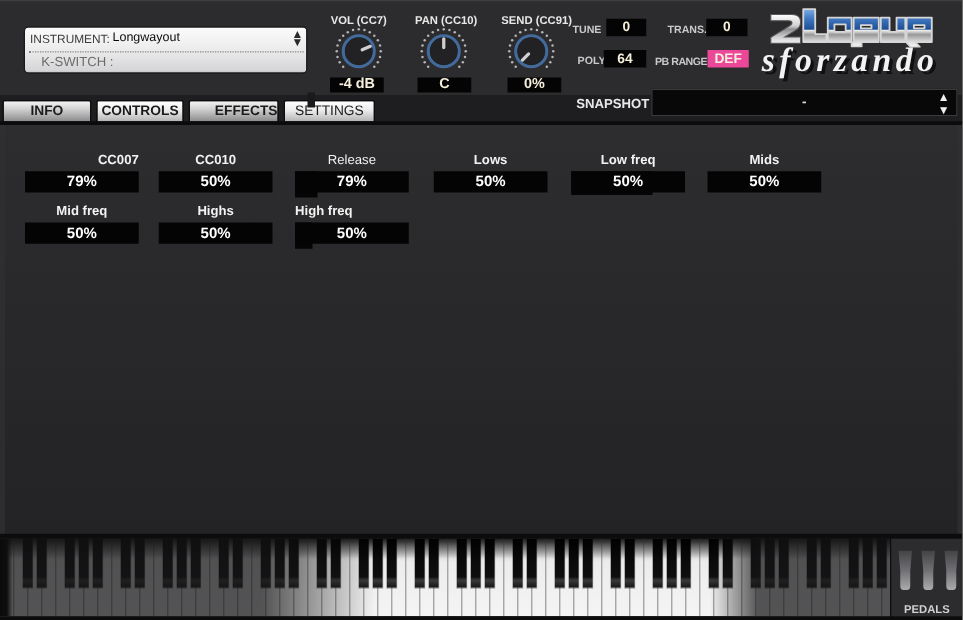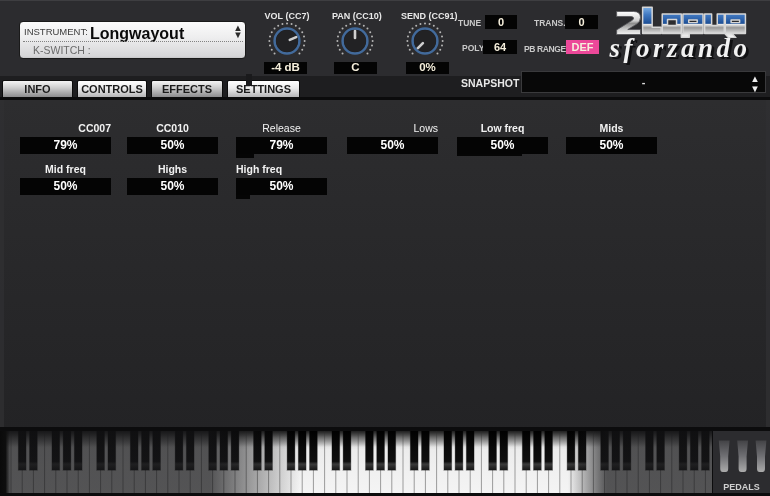--- a/index.html
+++ b/index.html
@@ -2,21 +2,21 @@
 <html><head><meta charset="utf-8"><style>html,body{margin:0;padding:0}body{font-family:"Liberation Sans",sans-serif;}#stage{position:relative;width:770px;height:496px;background:#29292b;overflow:hidden}</style></head><body>
 <div id="stage">
     <div style="position:absolute;left:0;top:0;width:770px;height:76px;background:#2c2c2f;border-top:1px solid #3e3e41;box-sizing:border-box"></div>
     <div style="position:absolute;left:0;top:76px;width:770px;height:23px;background:#1e1e20"></div>
     <div style="position:absolute;left:0;top:97px;width:770px;height:3px;background:#0b0b0c"></div>
     <div style="position:absolute;left:0;top:100px;width:770px;height:331px;background:linear-gradient(#2d2d2f,#232325)"></div>
     <div style="position:absolute;left:0;top:100px;width:4px;height:328px;background:#2f2f32;opacity:0.8"></div>
     <div style="position:absolute;left:766px;top:100px;width:4px;height:328px;background:#2f2f32;opacity:0.8"></div>
     <div style="position:absolute;left:19px;top:21px;width:227px;height:38px;background:linear-gradient(#fbfbfb,#ededee 45%,#d6d6d8 95%,#c6c6c8);border-radius:4px;border:1px solid #1a1a1a;box-sizing:border-box"></div>
     <div style="position:absolute;left:24px;top:27px;width:70px;color:#3c3c3c;font-weight:normal;font-size:9.5px;text-align:left;line-height:1;white-space:nowrap">INSTRUMENT:</div>
-    <div style="position:absolute;left:90px;top:25px;color:#0a0a0a;font-weight:bold;font-size:16px;white-space:nowrap">Longwayout</div>
+    <div style="position:absolute;left:90px;top:25px;color:#0a0a0a;font-weight:normal;font-size:10px;white-space:nowrap">Longwayout</div>
     <div style="position:absolute;left:232px;top:25px;color:#2a2a2a;font-size:9.5px;line-height:6.5px;text-align:center;width:12px">▲<br>▼</div>
     <div style="position:absolute;left:23px;top:41px;width:220px;border-top:1px dotted #828282"></div>
     <div style="position:absolute;left:33px;top:45px;width:80px;color:#6b6b6b;font-weight:normal;font-size:10.5px;text-align:left;line-height:1;white-space:nowrap">K-SWITCH :</div>
     <div style="position:absolute;left:264px;top:12px;width:46px;color:#e8e8e8;font-weight:bold;font-size:9px;text-align:center;line-height:1;white-space:nowrap">VOL (CC7)</div>
     <div style="position:absolute;left:332px;top:12px;width:46px;color:#e8e8e8;font-weight:bold;font-size:9px;text-align:left;line-height:1;white-space:nowrap">PAN (CC10)</div>
     <div style="position:absolute;left:401px;top:12px;width:48px;color:#e8e8e8;font-weight:bold;font-size:9px;text-align:center;line-height:1;white-space:nowrap">SEND (CC91)</div>
     <svg width="44" height="44" viewBox="-22 -22 44 44" style="position:absolute;left:265px;top:19px">
       <circle cx="-12.45" cy="12.45" r="1.0" fill="#b5b5b5"></circle>
       <circle cx="-15.24" cy="8.80" r="1.0" fill="#b5b5b5"></circle>
       <circle cx="-17.00" cy="4.56" r="1.0" fill="#b5b5b5"></circle>
@@ -126,36 +126,36 @@
         <path d="M85.5,8 h6.6 v11.5 h5.3 V8 h6.6 v19.6 h-18.5 z" fill="url(#blu)" stroke="#d6d6d6" stroke-width="1.4" stroke-linejoin="round"></path>
         <path d="M105,8 h19 v19.6 h-12.5 l3.5,4 h-7 l-3.5,-4 h0.5 z M110.5,14 h8 v2.6 h-8 z" fill="url(#blu)" fill-rule="evenodd" stroke="#d6d6d6" stroke-width="1.4" stroke-linejoin="round"></path>
       </g>
     </svg>
     <svg width="170" height="34" viewBox="0 0 170 34" style="position:absolute;left:595px;top:32px">
       <text x="86.5" y="25" text-anchor="middle" font-family="Liberation Serif,serif" font-style="italic" font-weight="bold" font-size="27" letter-spacing="3.5" fill="#0c0c0e" opacity="0.85" transform="translate(1.2,2)">sforzando</text>
       <text x="85" y="25" text-anchor="middle" font-family="Liberation Serif,serif" font-style="italic" font-weight="bold" font-size="27" letter-spacing="3.5" fill="#f2f2f2">sforzando</text>
     </svg>
     <div style="position:absolute;left:2px;top:80px;width:71px;height:18px;background:linear-gradient(#f4f4f4,#d0d0d0 40%,#8c8c8e);border:1px solid #0d0d0d;box-sizing:border-box;border-radius:2px 2px 0 0;color:#1b1b1b;font-weight:bold;font-size:11px;text-align:center;line-height:17px">INFO</div>
     <div style="position:absolute;left:77px;top:80px;width:70px;height:18px;background:linear-gradient(#ffffff,#ececec 45%,#b4b4b6);border:1px solid #0d0d0d;box-sizing:border-box;border-radius:2px 2px 0 0;color:#1b1b1b;font-weight:bold;font-size:11px;text-align:center;line-height:17px">CONTROLS</div>
-    <div style="position:absolute;left:151px;top:80px;width:72px;height:18px;background:linear-gradient(#f4f4f4,#d0d0d0 40%,#8c8c8e);border:1px solid #0d0d0d;box-sizing:border-box;border-radius:2px 2px 0 0;color:#1b1b1b;font-weight:bold;font-size:11px;text-align:center;line-height:17px">EFFECTS</div>
-    <div style="position:absolute;left:227px;top:80px;width:73px;height:18px;background:linear-gradient(#ffffff,#ececec 45%,#b4b4b6);border:1px solid #0d0d0d;box-sizing:border-box;border-radius:2px 2px 0 0;color:#1b1b1b;font-weight:bold;font-size:11px;text-align:center;line-height:17px">SETTINGS</div>
+    <div style="position:absolute;left:151px;top:80px;width:72px;height:18px;background:linear-gradient(#f4f4f4,#d0d0d0 40%,#8c8c8e);border:1px solid #0d0d0d;box-sizing:border-box;border-radius:2px 2px 0 0;color:#1b1b1b;font-weight:bold;font-size:11px;text-align:right;line-height:17px">EFFECTS</div>
+    <div style="position:absolute;left:227px;top:80px;width:73px;height:18px;background:linear-gradient(#ffffff,#ececec 45%,#b4b4b6);border:1px solid #0d0d0d;box-sizing:border-box;border-radius:2px 2px 0 0;color:#1b1b1b;font-weight:normal;font-size:11px;text-align:center;line-height:17px">SETTINGS</div>
     <div style="position:absolute;left:246px;top:74px;width:6px;height:12px;background:#1a1a1c"></div>
     <div style="position:absolute;left:461px;top:78px;width:60px;color:#e8e8e8;font-weight:bold;font-size:10.5px;text-align:left;line-height:1;white-space:nowrap">SNAPSHOT</div>
     <div style="position:absolute;left:521px;top:71px;width:245px;height:22px;background:#080808;border:1px solid #3a3a3c;box-sizing:border-box;color:#dcdcdc;font-weight:bold;font-size:11px;text-align:center;line-height:20px">-</div>
     <div style="position:absolute;left:747px;top:74px;color:#f0f0f0;font-size:9.5px;line-height:9.5px;text-align:center;width:16px">▲<br>▼</div>
     <div style="position:absolute;left:236px;top:137px;width:18px;height:21px;background:#050505"></div>
     <div style="position:absolute;left:457px;top:137px;width:65px;height:19px;background:#050505"></div>
     <div style="position:absolute;left:236px;top:178px;width:14px;height:21px;background:#050505"></div>
     <div style="position:absolute;left:20px;top:123px;width:91px;color:#f2f2f2;font-weight:bold;font-size:10.5px;text-align:right;line-height:1;white-space:nowrap">CC007</div>
     <div style="position:absolute;left:20px;top:137px;width:91px;height:17px;background:#040404;color:#ffffff;font-weight:bold;font-size:12px;text-align:center;line-height:17px">79%</div>
     <div style="position:absolute;left:127px;top:123px;width:91px;color:#f2f2f2;font-weight:bold;font-size:10.5px;text-align:center;line-height:1;white-space:nowrap">CC010</div>
     <div style="position:absolute;left:127px;top:137px;width:91px;height:17px;background:#040404;color:#ffffff;font-weight:bold;font-size:12px;text-align:center;line-height:17px">50%</div>
     <div style="position:absolute;left:236px;top:123px;width:91px;color:#f2f2f2;font-weight:normal;font-size:10.5px;text-align:center;line-height:1;white-space:nowrap">Release</div>
     <div style="position:absolute;left:236px;top:137px;width:91px;height:17px;background:#040404;color:#ffffff;font-weight:bold;font-size:12px;text-align:center;line-height:17px">79%</div>
-    <div style="position:absolute;left:347px;top:123px;width:91px;color:#f2f2f2;font-weight:normal;font-size:10.5px;text-align:right;line-height:1;white-space:nowrap">Lows</div>
+    <div style="position:absolute;left:347px;top:123px;width:91px;color:#f2f2f2;font-weight:bold;font-size:10.5px;text-align:center;line-height:1;white-space:nowrap">Lows</div>
     <div style="position:absolute;left:347px;top:137px;width:91px;height:17px;background:#040404;color:#ffffff;font-weight:bold;font-size:12px;text-align:center;line-height:17px">50%</div>
     <div style="position:absolute;left:457px;top:123px;width:91px;color:#f2f2f2;font-weight:bold;font-size:10.5px;text-align:center;line-height:1;white-space:nowrap">Low freq</div>
     <div style="position:absolute;left:457px;top:137px;width:91px;height:17px;background:#040404;color:#ffffff;font-weight:bold;font-size:12px;text-align:center;line-height:17px">50%</div>
     <div style="position:absolute;left:566px;top:123px;width:91px;color:#f2f2f2;font-weight:bold;font-size:10.5px;text-align:center;line-height:1;white-space:nowrap">Mids</div>
     <div style="position:absolute;left:566px;top:137px;width:91px;height:17px;background:#040404;color:#ffffff;font-weight:bold;font-size:12px;text-align:center;line-height:17px">50%</div>
     <div style="position:absolute;left:20px;top:164px;width:91px;color:#f2f2f2;font-weight:bold;font-size:10.5px;text-align:center;line-height:1;white-space:nowrap">Mid freq</div>
     <div style="position:absolute;left:20px;top:178px;width:91px;height:17px;background:#040404;color:#ffffff;font-weight:bold;font-size:12px;text-align:center;line-height:17px">50%</div>
     <div style="position:absolute;left:127px;top:164px;width:91px;color:#f2f2f2;font-weight:bold;font-size:10.5px;text-align:center;line-height:1;white-space:nowrap">Highs</div>
     <div style="position:absolute;left:127px;top:178px;width:91px;height:17px;background:#040404;color:#ffffff;font-weight:bold;font-size:12px;text-align:center;line-height:17px">50%</div>
     <div style="position:absolute;left:236px;top:164px;width:91px;color:#f2f2f2;font-weight:bold;font-size:10.5px;text-align:left;line-height:1;white-space:nowrap">High freq</div>

